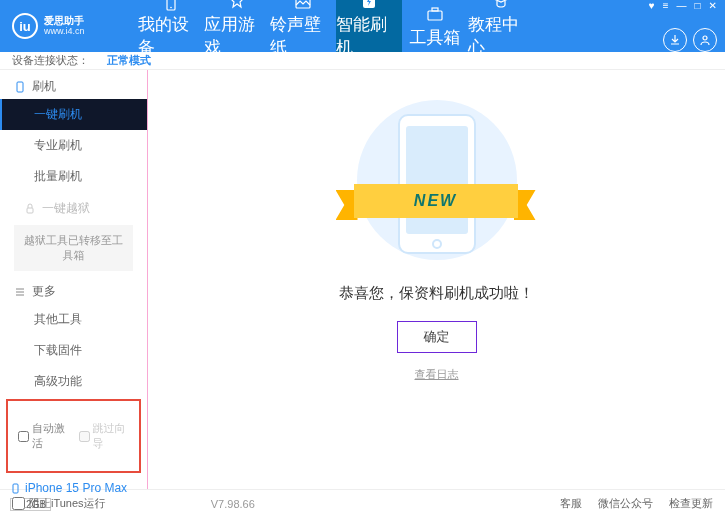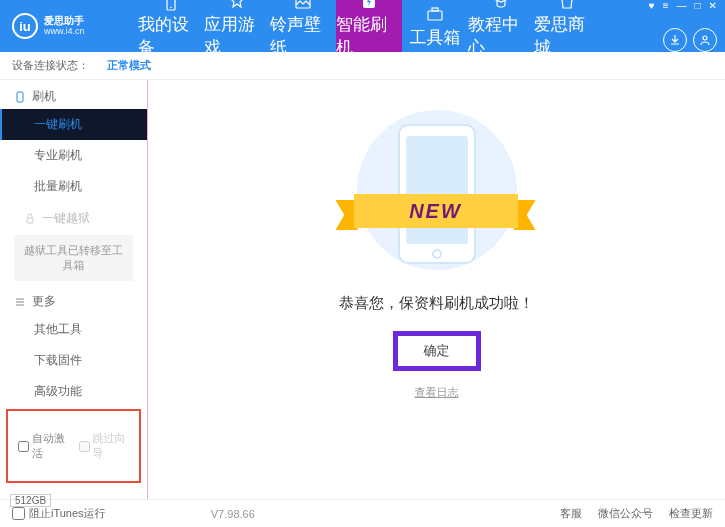--- a/index.html
+++ b/index.html
@@ -5,28 +5,28 @@
 * { margin: 0; padding: 0; box-sizing: border-box; font-family: "Microsoft YaHei", Arial, sans-serif; }
 body { width: 725px; height: 527px; background: #fff; overflow: hidden; font-size: 12px; }
 .header { height: 52px; background: #2d8cf0; display: flex; align-items: center; color: #fff; padding: 0 8px; }
 .logo { display: flex; align-items: center; gap: 6px; padding-left: 4px; width: 130px; }
 .logo-icon { width: 26px; height: 26px; border: 2px solid #fff; border-radius: 50%; display: flex; align-items: center; justify-content: center; font-weight: bold; font-size: 13px; }
 .logo-text { display: flex; flex-direction: column; line-height: 1.1; }
 .logo-title { font-size: 10px; font-weight: bold; font-family: Liberation Mono, monospace; }
 .logo-url { font-size: 9px; opacity: .9; }
 .nav { display: flex; height: 100%; flex: 1; }
 .nav-item { width: 66px; display: flex; flex-direction: column; align-items: center; justify-content: center; gap: 2px; font-size: 17px; cursor: pointer; }
-.nav-item.active { background: #a21caf; }
+.nav-item.active { background: #0369a1; }
 .nav-icon { width: 20px; height: 20px; display: flex; align-items: center; justify-content: center; }
 .win-controls { display: flex; gap: 8px; font-size: 10px; margin-bottom: 14px; }
 .win-controls span { cursor: pointer; }
 .circle-btn { width: 24px; height: 24px; border: 1.5px solid #fff; border-radius: 50%; display: flex; align-items: center; justify-content: center; cursor: pointer; }
 .header-col { display: flex; flex-direction: column; align-items: flex-end; gap: 3px; }
 .circles-row { display: flex; gap: 6px; }
-.status-bar { height: 28px; padding: 0 12px; display: flex; align-items: center; font-size: 11px; color: #666; border-bottom: 1px solid #eee; }
+.status-bar { height: 18px; padding: 0 12px; display: flex; align-items: center; font-size: 11px; color: #666; border-bottom: 1px solid #eee; }
 .status-value { color: #2d8cf0; font-weight: bold; margin-left: 18px; }
 .body { display: flex; height: 419px; }
 .sidebar { width: 148px; border-right: 1px solid #f9a8d4; display: flex; flex-direction: column; font-size: 12px; color: #555; }
 .side-section { padding: 8px 0 4px 14px; display: flex; align-items: center; gap: 6px; font-size: 12px; color: #666; }
 .side-section.locked { color: #bbb; padding-left: 24px; }
 .side-item { padding: 7px 0 7px 34px; cursor: pointer; color: #666; }
 .side-item.active { background: #0f172a; color: #2d8cf0; border-left: 2px solid #2d8cf0; padding-left: 32px; }
 .side-note { background: #f5f5f5; color: #999; font-size: 11px; padding: 8px 10px; margin: 4px 14px; text-align: center; }
 .side-spacer { flex: 1; }
 .checkbox-row { padding: 20px 10px; display: flex; gap: 10px; font-size: 11px; color: #888; border: 2px solid #e74c3c; margin: 2px 6px; }
@@ -36,26 +36,26 @@
 .device-box { padding: 6px 10px; }
 .device-name { color: #2d8cf0; font-size: 12px; display: flex; align-items: center; gap: 4px; }
 .device-storage { display: inline-block; border: 1px solid #ccc; padding: 0 4px; font-size: 10px; color: #666; margin-top: 3px; }
 .main { flex: 1; display: flex; flex-direction: column; align-items: center; padding-top: 30px; }
 .illus { position: relative; width: 190px; height: 168px; margin-bottom: 16px; }
 .circle-bg { position: absolute; width: 160px; height: 160px; border-radius: 50%; background: #e8f3ff; left: 15px; top: 0; }
 .phone { position: absolute; width: 78px; height: 140px; background: #fff; border: 2px solid #cfe6fb; border-radius: 10px; left: 56px; top: 14px; }
 .phone-screen { position: absolute; inset: 10px 6px 18px 6px; background: #d9ecfc; border-radius: 3px; }
 .phone-btn { position: absolute; width: 10px; height: 10px; border: 2px solid #cfe6fb; border-radius: 50%; bottom: 3px; left: 50%; transform: translateX(-50%); }
 .banner { position: absolute; left: -6px; top: 78px; width: 200px; height: 46px; }
-.banner-mid { position: absolute; left: 18px; right: 18px; top: 6px; height: 34px; background: #ffcf3f; display: flex; align-items: center; justify-content: center; font-weight: 900; font-size: 20px; color: #701a75; letter-spacing: 2px; font-style: italic; }
+.banner-mid { position: absolute; left: 18px; right: 18px; top: 6px; height: 34px; background: #ffcf3f; display: flex; align-items: center; justify-content: center; font-weight: 900; font-size: 16px; color: #0f766e; letter-spacing: 2px; font-style: italic; }
 .banner-end { position: absolute; width: 22px; height: 30px; background: #ffb400; top: 12px; }
 .banner-end.left { left: 0; clip-path: polygon(0 0,100% 0,100% 100%,0 100%,40% 50%); }
 .banner-end.right { right: 0; clip-path: polygon(0 0,100% 0,60% 50%,100% 100%,0 100%); }
 .success-text { font-size: 15px; color: #333; margin-bottom: 18px; }
-.ok-btn { padding: 6px 26px; border: 5px solid #6d28d9; background: #fff; cursor: pointer; font-size: 13px; color: #444; margin-bottom: 14px; }
+.ok-btn { padding: 6px 26px; border: 1px solid #6d28d9; background: #fff; cursor: pointer; font-size: 13px; color: #444; margin-bottom: 14px; }
 .log-link { font-size: 11px; color: #999; cursor: pointer; text-decoration: underline; }
 .footer { height: 28px; border-top: 1px solid #eee; display: flex; align-items: center; padding: 0 12px; font-size: 11px; color: #666; }
 .footer-left { display: flex; align-items: center; gap: 4px; }
 .footer-right { margin-left: auto; display: flex; gap: 16px; }
 .footer-right span { cursor: pointer; }
 .version { margin-left: auto; margin-right: 200px; color: #999; }
 svg { display: block; }
 </style>
 </head>
 <body>
@@ -114,29 +114,20 @@
       <span>工具箱</span>
     </div>
     <div class="nav-item">
       <span class="nav-icon">
           <svg width="18" height="18" viewBox="0 0 18 18">
             <path d="M2 6l7-3 7 3-7 3z" fill="none" stroke="#fff" stroke-width="1.2"></path>
             <path d="M5 8v4c0 1 2 2 4 2s4-1 4-2V8" fill="none" stroke="#fff" stroke-width="1.2"></path>
           </svg>
         </span>
       <span>教程中心</span>
-    </div>
-    <div class="nav-item">
-      <span class="nav-icon">
-          <svg width="18" height="18" viewBox="0 0 18 18">
-            <path d="M4 6h10l-1 9H5z" fill="none" stroke="#fff" stroke-width="1.2"></path>
-            <path d="M6 6V4a3 3 0 016 0v2" fill="none" stroke="#fff" stroke-width="1.2"></path>
-          </svg>
-        </span>
-      <span>爱思商城</span>
     </div>
   </div>
   <div class="header-col">
     <div class="win-controls">
       <span>♥</span>
       <span>≡</span>
       <span>—</span>
       <span>□</span>
       <span>✕</span>
     </div>
@@ -194,20 +185,26 @@
       <label class="chk">
           <input type="checkbox" style="">
           <span>自动激活</span>
         </label>
       <label class="chk disabled">
           <input type="checkbox" disabled="" style="">
           <span>跳过向导</span>
         </label>
     </div>
     <div class="device-box">
+      <div class="device-name">
+        <svg width="11" height="11" viewBox="0 0 11 11">
+            <rect x="3" y="1" width="5" height="9" rx="1" fill="none" stroke="#2d8cf0"></rect>
+          </svg>
+        <span>iPhone 15 Pro Max</span>
+      </div>
       <span class="device-storage">512GB</span>
       
     </div>
   </div>
 
   <div class="main">
     <div class="illus">
       <div class="circle-bg"></div>
       <div class="phone">
         <div class="phone-screen"></div>

